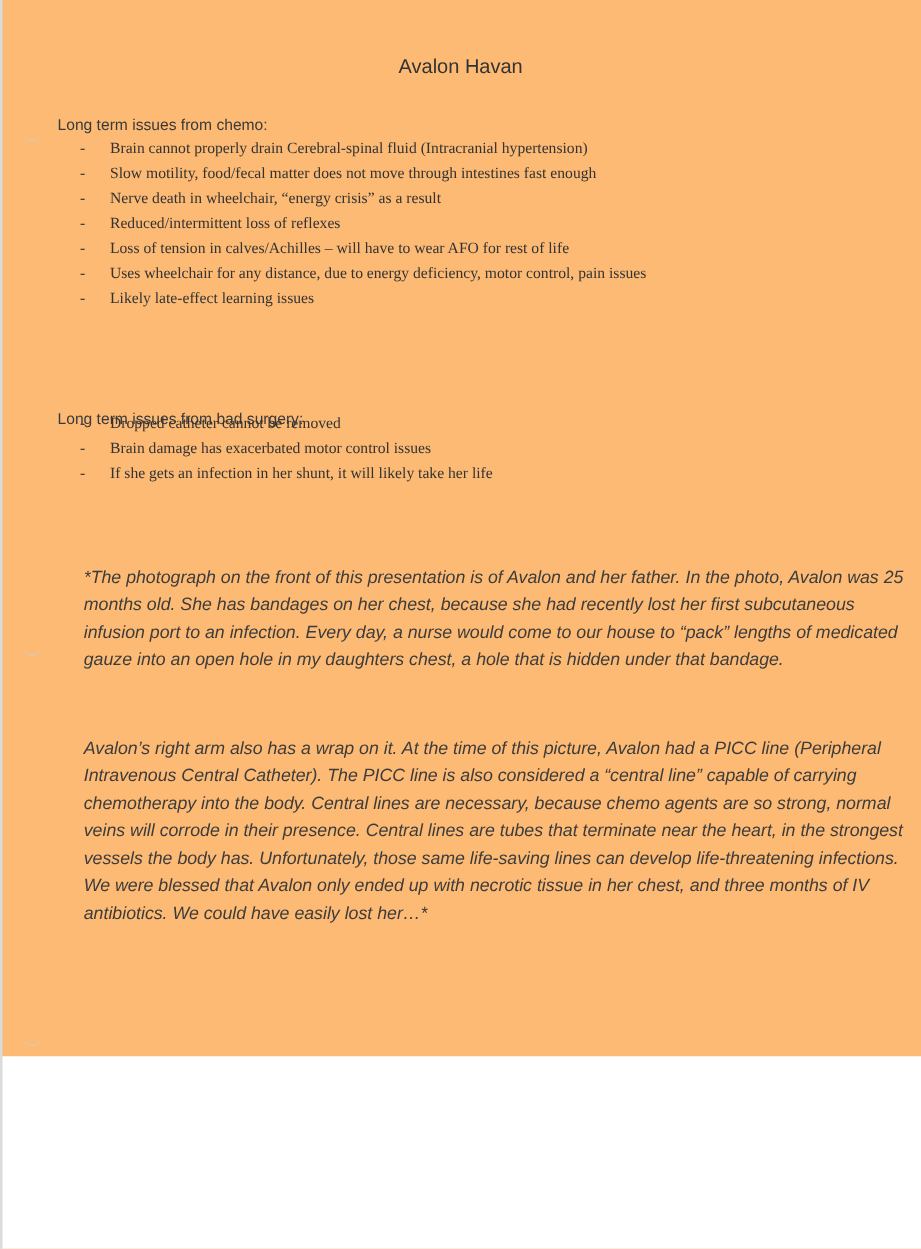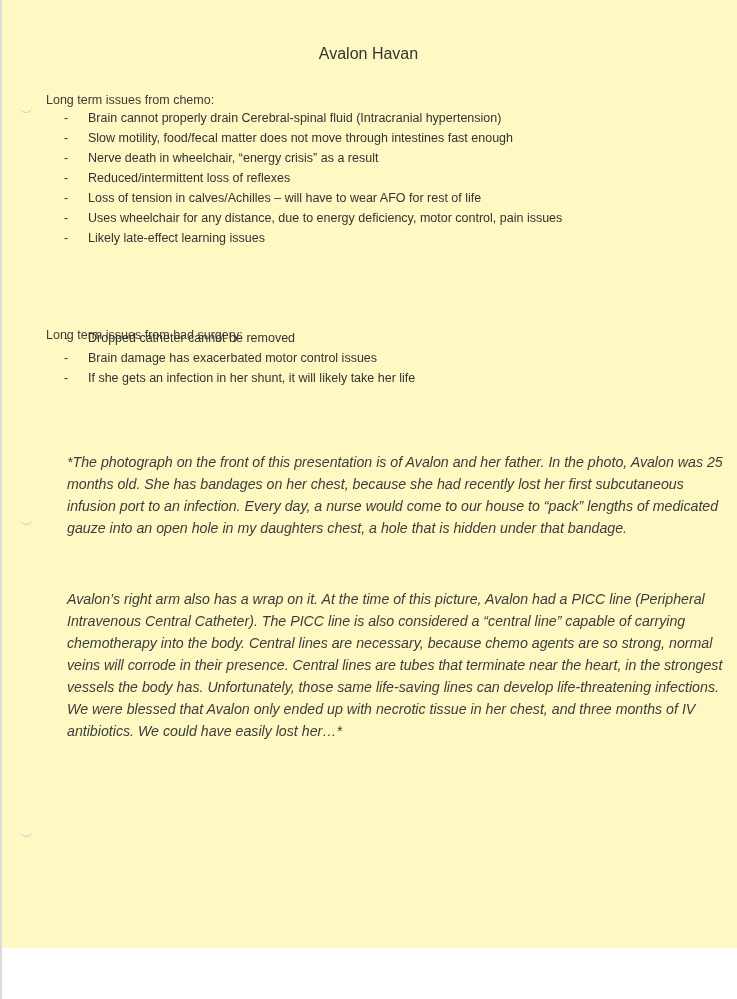--- a/index.html
+++ b/index.html
@@ -1,25 +1,25 @@
 <!DOCTYPE html>
 <html><head>
 <meta charset="utf-8">
 <style>
   html, body { margin: 0; padding: 0; }
   body {
     width: 737px; height: 999px; background: #ffffff; position: relative; overflow: hidden;
     font-family: "Liberation Sans", sans-serif; color: #3a3a3a;
   }
-  .page { position: absolute; left: 0; top: 0; width: 737px; height: 948px; background: #fef9c3; }
+  .page { position: absolute; left: 0; top: 0; width: 737px; height: 845px; background: #fdba74; }
   .leftedge { position: absolute; left: 0; top: 0; width: 2px; height: 999px; background: #d8dcdc; }
   .title { position: absolute; top: 45px; left: 0; width: 737px; text-align: center; font-size: 16px; color: #333; }
   .section-h { position: absolute; left: 46px; font-size: 12.5px; color: #3a3a3a; }
   ul.items { position: absolute; left: 62px; margin: 0; padding: 0; list-style: none; font-size: 12.5px; color: #333; }
-  ul.items li { height: 20px; line-height: 20px; position: relative; padding-left: 26px; white-space: nowrap; }
+  ul.items li { height: 20px; line-height: 20px; position: relative; padding-left: 26px; white-space: nowrap; font-family: Liberation Serif, serif; }
   ul.items li::before { content: "-"; position: absolute; left: 2px; top: 0; }
   .para { position: absolute; left: 67px; width: 660px; font-style: italic; font-size: 14.2px; line-height: 22px; color: #3c3c3c; margin: 0; }
   .hole { position: absolute; width: 12px; height: 6px; border-bottom: 1px solid #ccc; border-radius: 0 0 10px 10px; }
 </style>
 </head>
 <body>
 
 <div class="page">
   <div class="leftedge"></div>
   <div class="hole" style="left:20px; top:106px;"></div>

